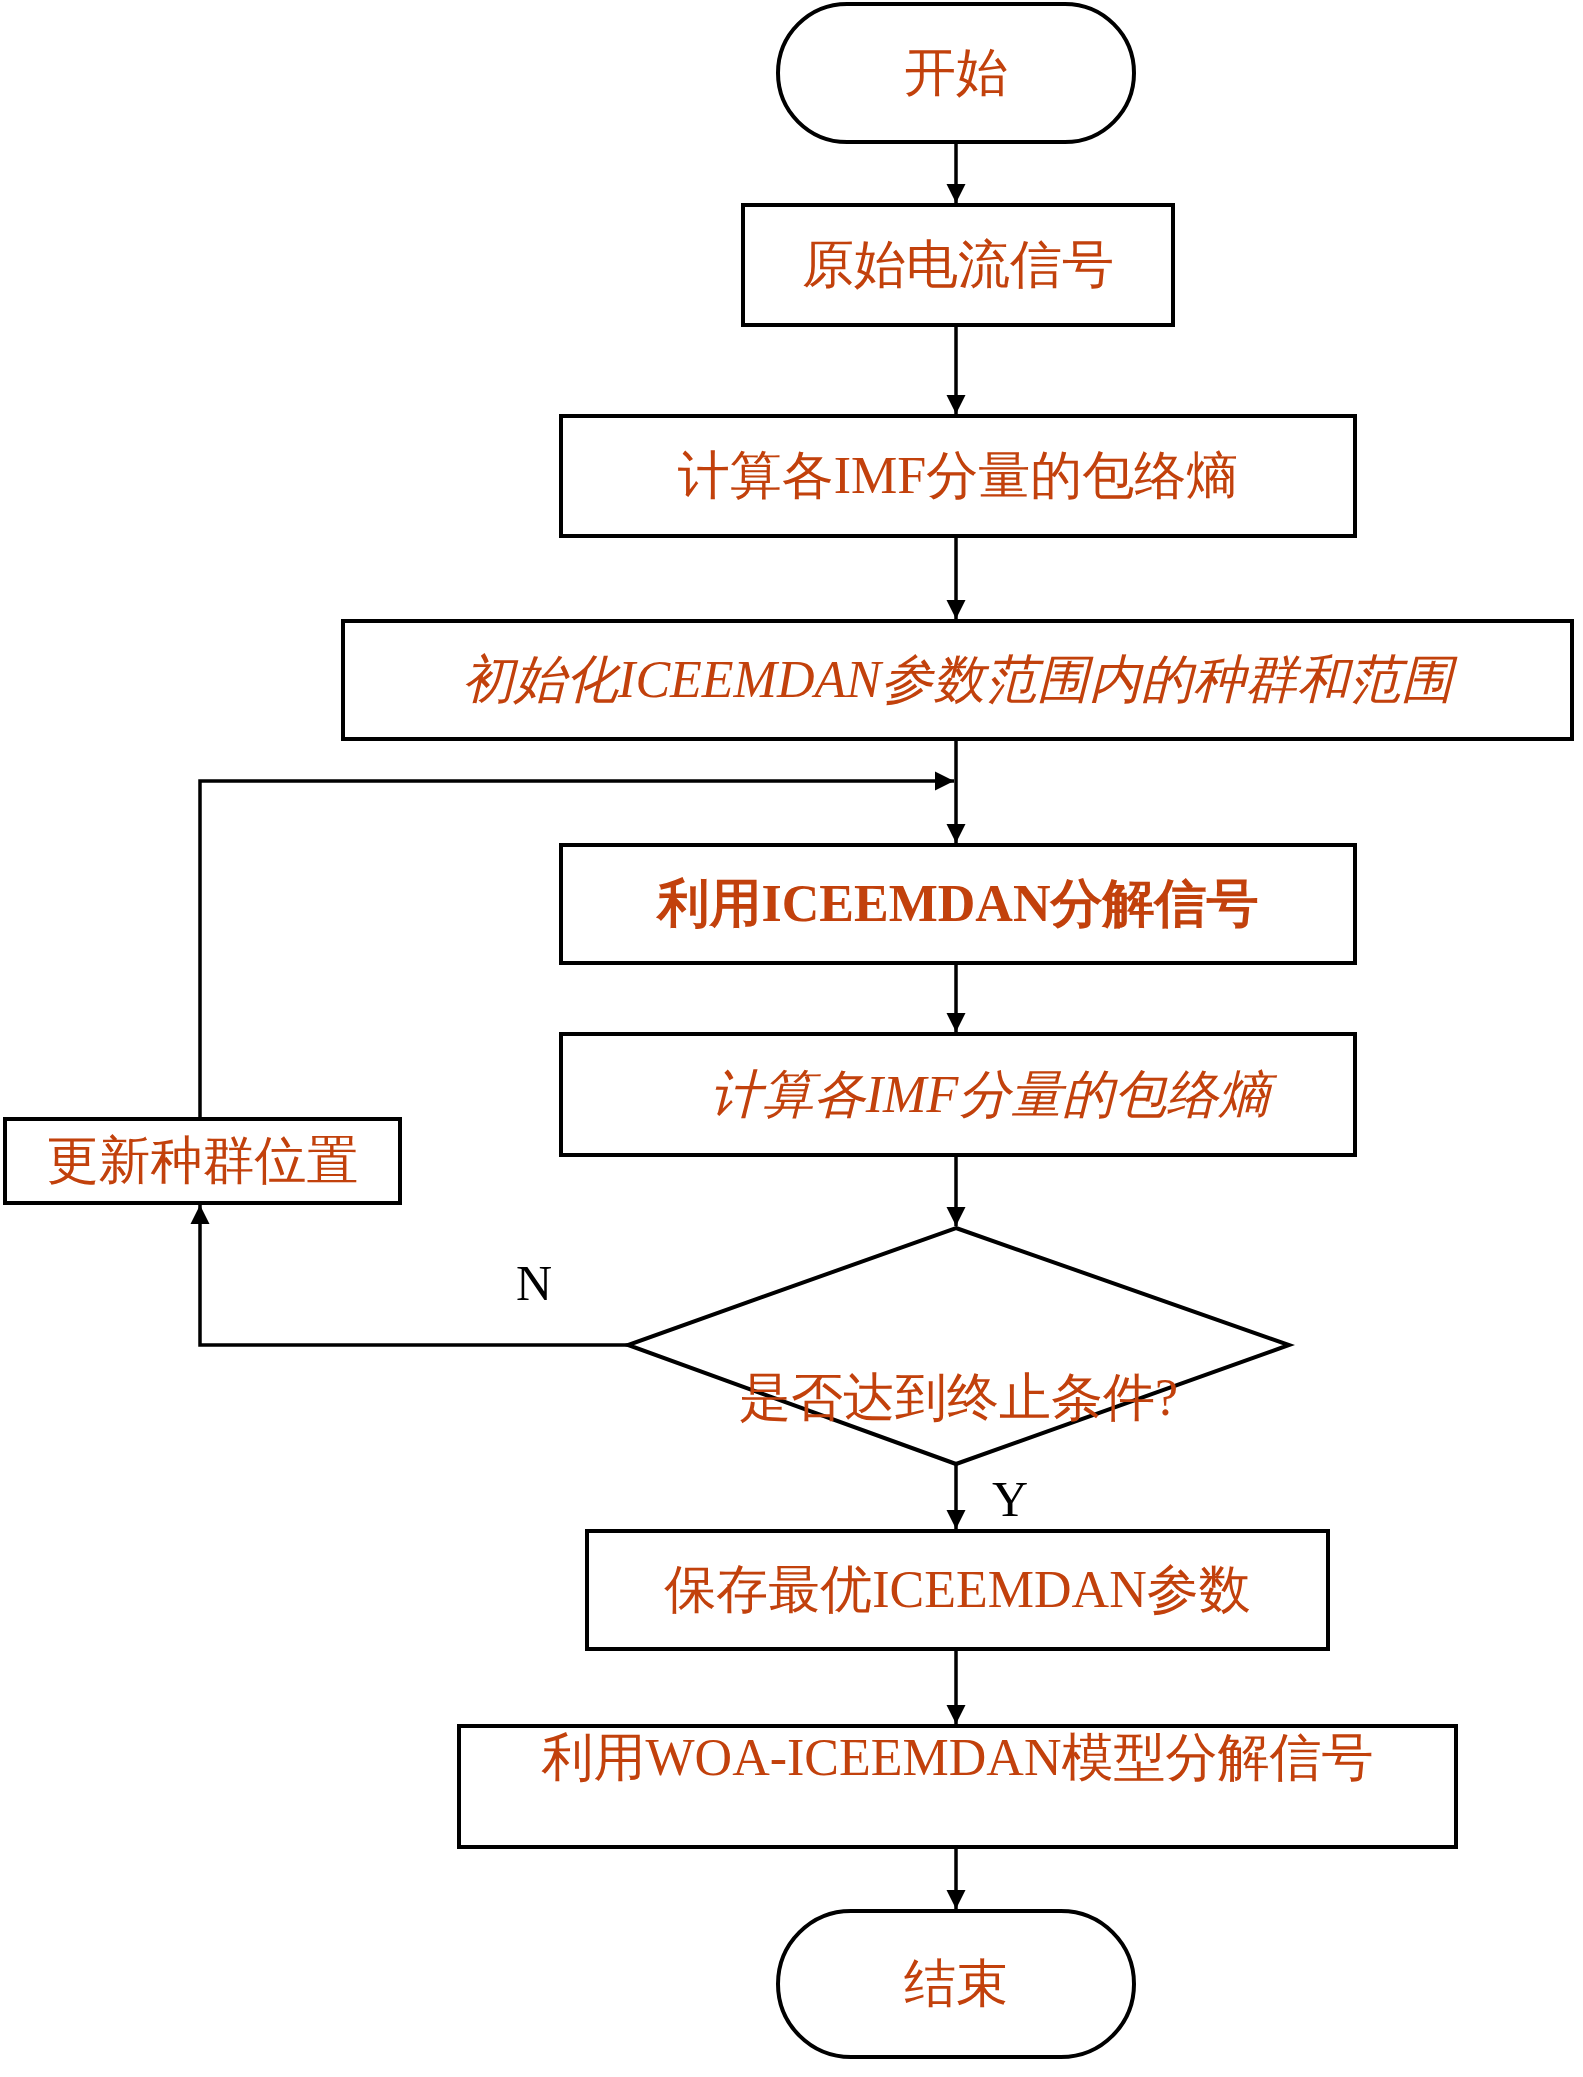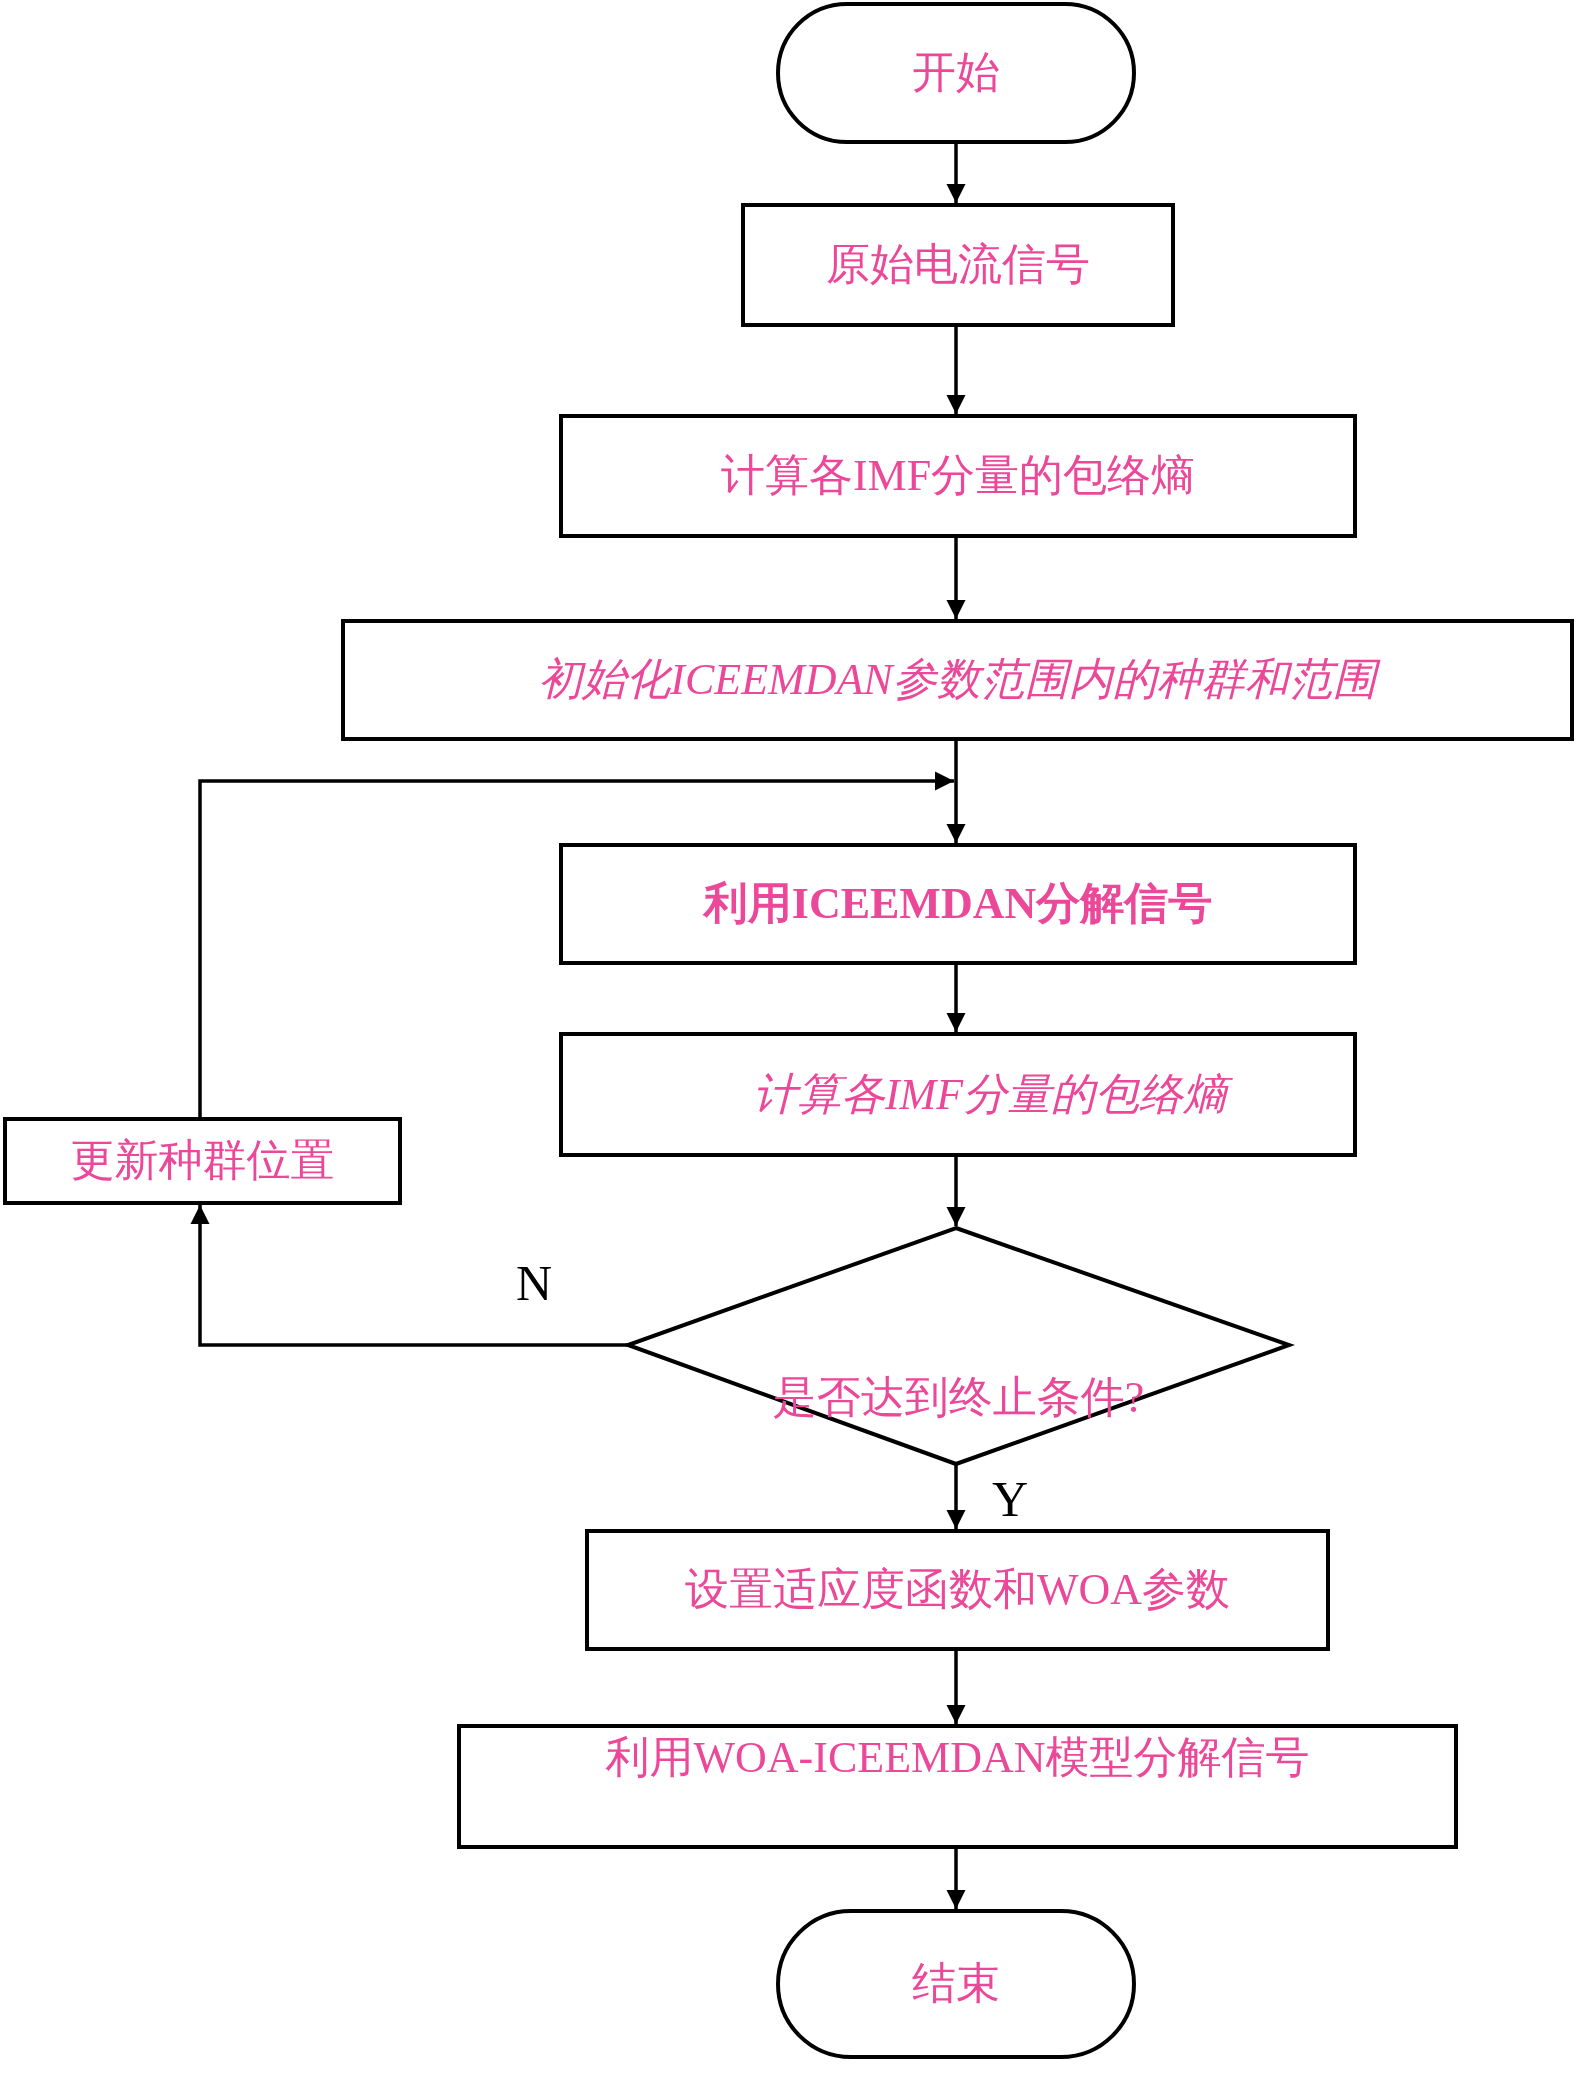--- a/index.html
+++ b/index.html
@@ -2,21 +2,21 @@
 <html><head>
 <meta charset="utf-8">
 <style>
   html, body { margin: 0; padding: 0; background: #ffffff; }
   body { width: 1583px; height: 2077px; position: relative; overflow: hidden;
          font-family: "Liberation Serif", "DejaVu Serif", serif; }
   svg { position: absolute; left: 0; top: 0; }
   .shape { fill: #ffffff; stroke: #000000; stroke-width: 4; }
   .line { fill: none; stroke: #000000; stroke-width: 3.5; }
   .node-text { position: absolute; display: flex; align-items: center; justify-content: center;
-               font-size: 44px; color: #ec4899; white-space: nowrap; line-height: 1; }
+               font-size: 52px; color: #c2410c; white-space: nowrap; line-height: 1; }
   .label { position: absolute; font-size: 50px; color: #000; line-height: 1; }
 </style>
 </head>
 <body>
 
 <svg width="1583" height="2077" viewBox="0 0 1583 2077">
   <defs>
     <marker id="arrow" viewBox="0 0 10 10" refX="10" refY="5" markerWidth="5.5" markerHeight="7" orient="auto" markerUnits="strokeWidth">
       <path d="M0,0 L10,5 L0,10 z" fill="#000"></path>
     </marker>
@@ -48,18 +48,18 @@
 </svg>
 
 <div class="node-text" style="left:778px;top:4px;width:356px;height:138px;">开始</div>
 <div class="node-text" style="left:743px;top:205px;width:430px;height:120px;">原始电流信号</div>
 <div class="node-text" style="left:561px;top:416px;width:794px;height:120px;">计算各IMF分量的包络熵</div>
 <div class="node-text" style="left:343px;top:621px;width:1229px;height:118px;font-style:italic;">初始化ICEEMDAN参数范围内的种群和范围</div>
 <div class="node-text" style="left:561px;top:845px;width:794px;height:118px;font-weight:bold;">利用ICEEMDAN分解信号</div>
 <div class="node-text" style="left:593px;top:1034px;width:794px;height:121px;font-style:italic;">计算各IMF分量的包络熵</div>
 <div class="node-text" style="left:5px;top:1119px;width:395px;height:84px;">更新种群位置</div>
 <div class="node-text" style="left:628px;top:1280px;width:661px;height:236px;">是否达到终止条件?</div>
-<div class="node-text" style="left:587px;top:1531px;width:741px;height:118px;">设置适应度函数和WOA参数</div>
+<div class="node-text" style="left:587px;top:1531px;width:741px;height:118px;">保存最优ICEEMDAN参数</div>
 <div class="node-text" style="left:459px;top:1697px;width:997px;height:121px;">利用WOA-ICEEMDAN模型分解信号</div>
 <div class="node-text" style="left:778px;top:1911px;width:356px;height:146px;">结束</div>
 
 <div class="label" style="left:516px;top:1258px;">N</div>
 <div class="label" style="left:992px;top:1474px;">Y</div>
 
 </body></html>

